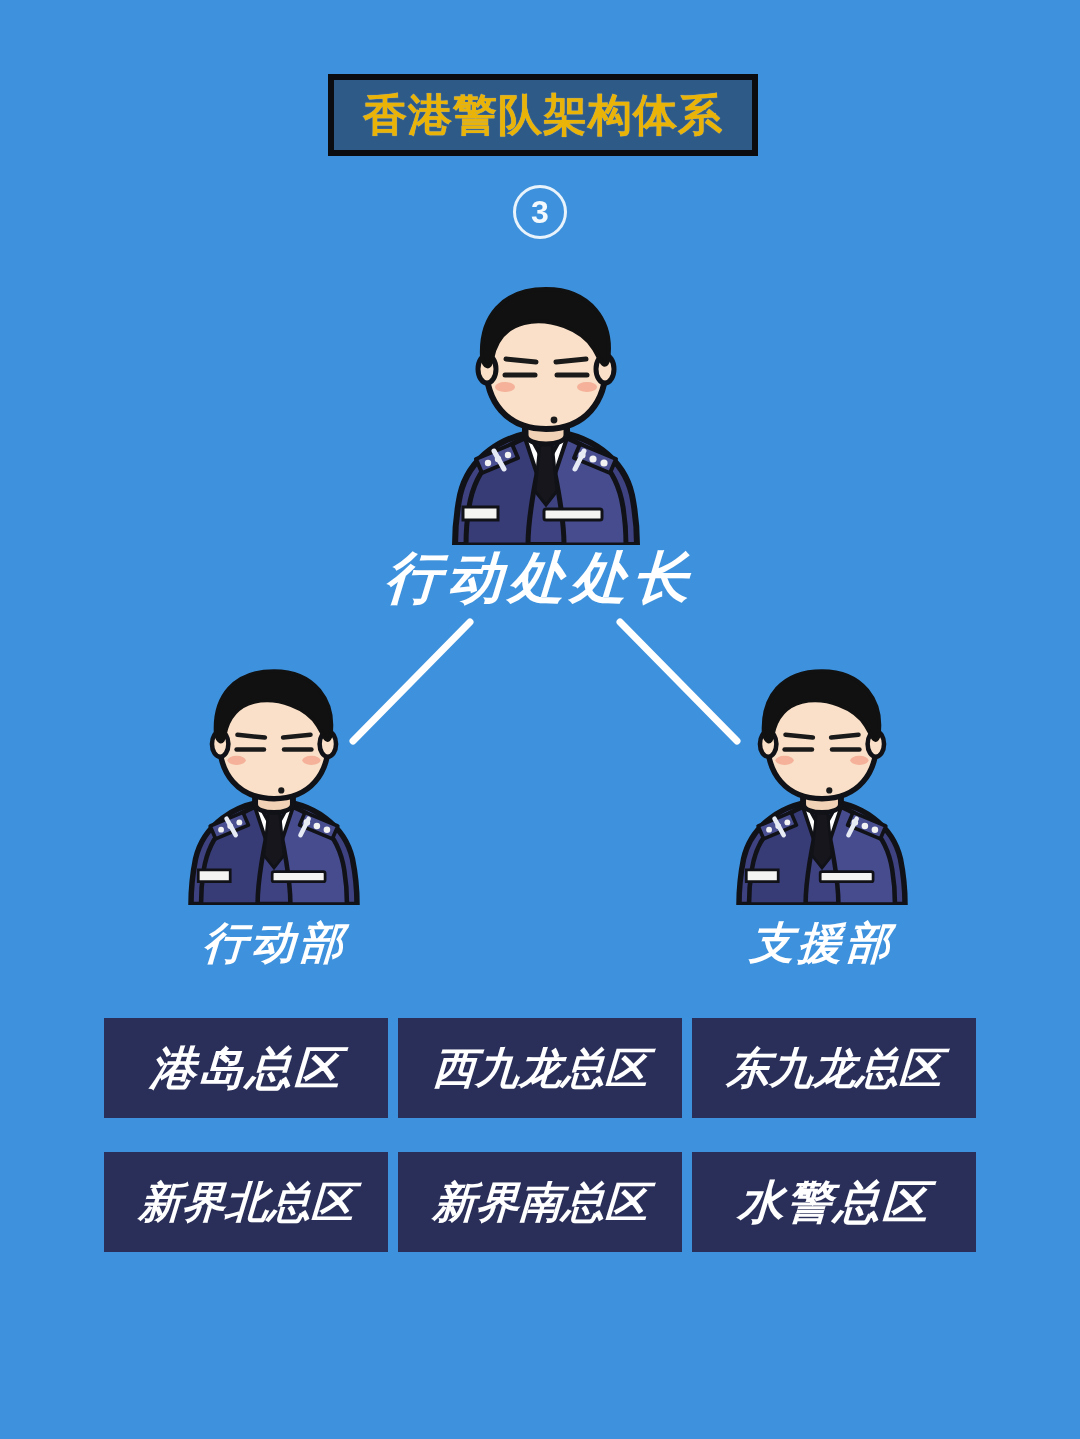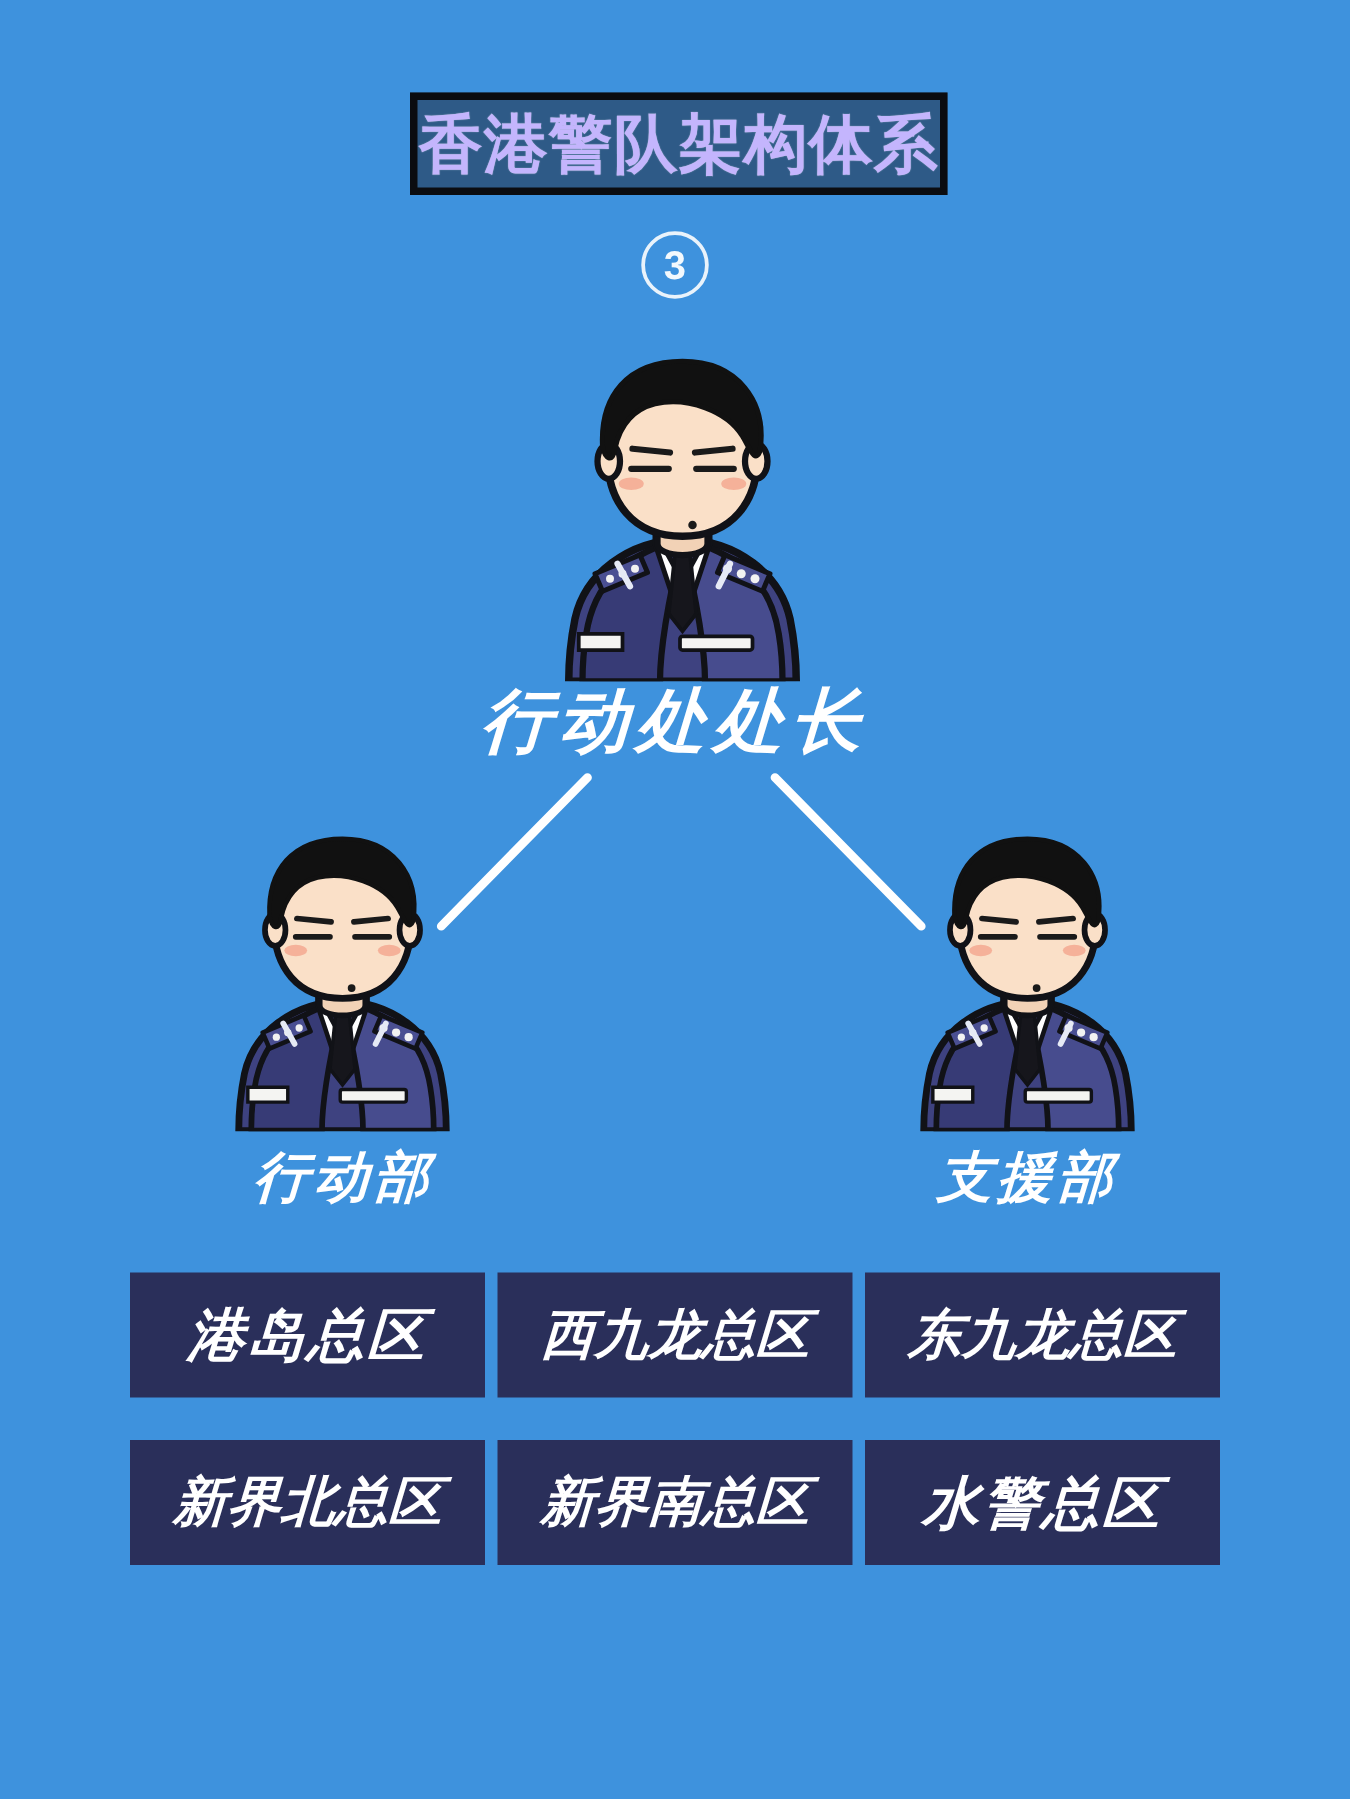--- a/index.html
+++ b/index.html
@@ -31,22 +31,22 @@
     width: 430px;
     height: 82px;
     box-sizing: border-box;
     background: #2E5A87;
     border: 6px solid #0B0C10;
     display: flex;
     align-items: center;
     justify-content: center;
   }
   .title-text {
-    color: #c4b5fd;
-    font-size: 51px;
+    color: #eab308;
+    font-size: 44px;
     font-weight: bold;
     letter-spacing: 1px;
     line-height: 1;
     white-space: nowrap;
     text-shadow: 0 0 1px rgba(255,255,255,.6);
   }
 
   
   .page-badge {
     position: absolute;

